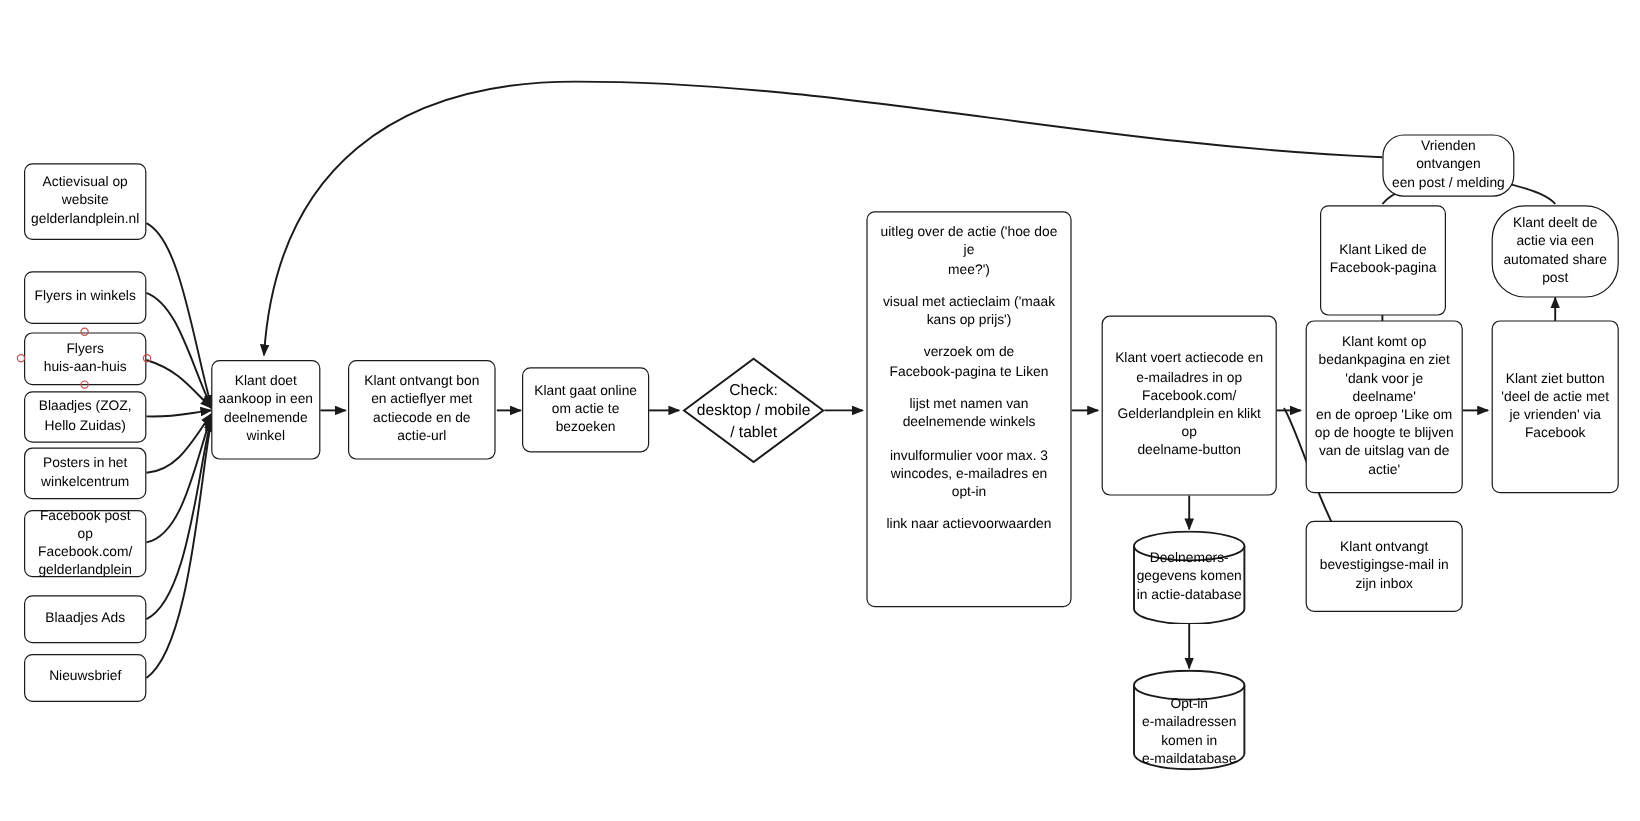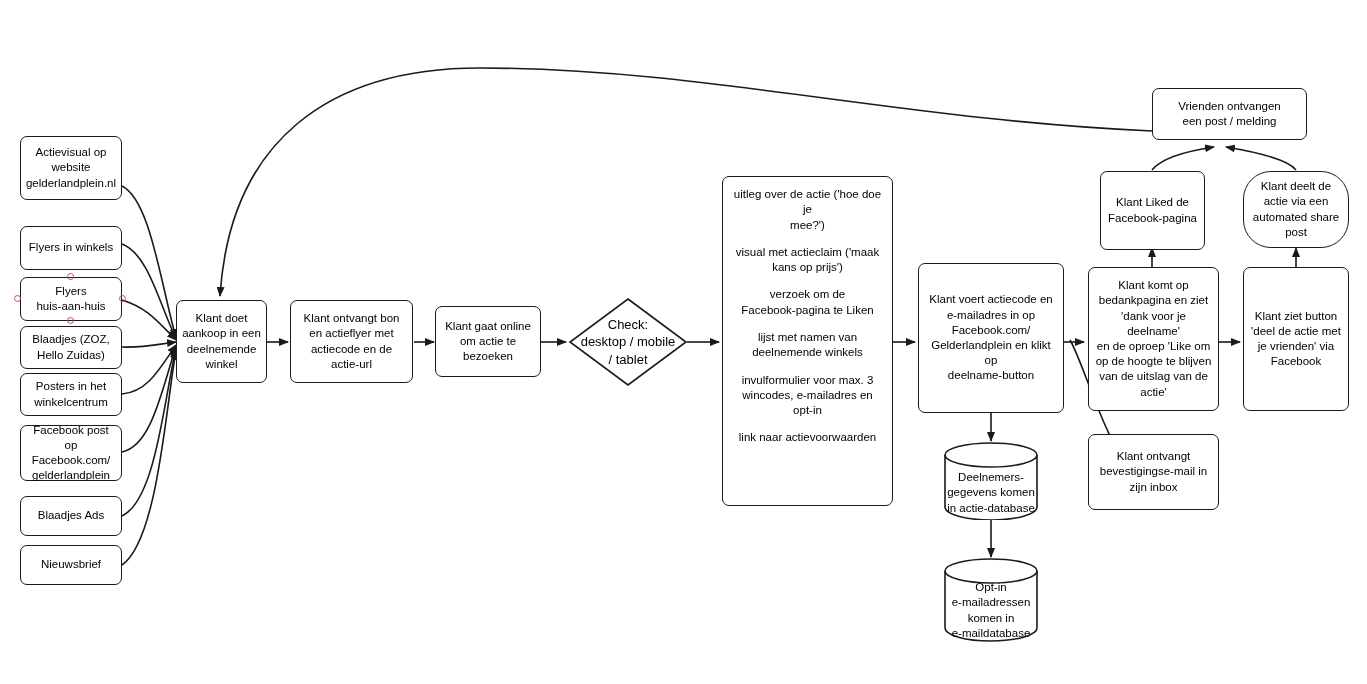--- a/index.html
+++ b/index.html
@@ -227,40 +227,40 @@
 e-mailadres in op
 Facebook.com/
 Gelderlandplein en klikt op
 deelname-button</div>
 
   <div class="db" style="left:943px; top:442px; width:96px; height:78px;">
     <svg width="96" height="78" style="position:absolute;left:0;top:0;">
       <path d="M2,13 L2,65 A46,13 0 0 0 94,65 L94,13" fill="#ffffff" stroke="#1a1a1a" stroke-width="1.6"></path>
       <ellipse cx="48" cy="13" rx="46" ry="12" fill="#ffffff" stroke="#1a1a1a" stroke-width="1.6"></ellipse>
     </svg>
-    <div class="dblabel" style="top:28px;">Deelnemers-
+    <div class="dblabel" style="top:16px;">Deelnemers-
 gegevens komen
 in actie-database</div>
   </div>
 
   <div class="db" style="left:943px; top:558px; width:96px; height:84px;">
     <svg width="96" height="84" style="position:absolute;left:0;top:0;">
       <path d="M2,13 L2,70 A46,13 0 0 0 94,70 L94,13" fill="#ffffff" stroke="#1a1a1a" stroke-width="1.6"></path>
       <ellipse cx="48" cy="13" rx="46" ry="12" fill="#ffffff" stroke="#1a1a1a" stroke-width="1.6"></ellipse>
     </svg>
     <div class="dblabel" style="top:22px;">Opt-in
 e-mailadressen
 komen in
 e-maildatabase</div>
   </div>
 
-  <div class="node" style="left:1152px; top:88px; width:155px; height:52px;">Vrienden ontvangen
+  <div class="node" style="left:1152px; top:112px; width:110px; height:52px;border-radius:18px;">Vrienden ontvangen
 een post / melding</div>
 
-  <div class="node" style="left:1100px; top:171px; width:105px; height:79px;">Klant Liked de
+  <div class="node" style="left:1100px; top:171px; width:105px; height:92px;">Klant Liked de
 Facebook-pagina</div>
 
   <div class="node" style="left:1243px; top:171px; width:106px; height:77px;border-radius:28px;">Klant deelt de
 actie via een
 automated share
 post</div>
 
   <div class="node" style="left:1088px; top:267px; width:131px; height:144px;">Klant komt op
 bedankpagina en ziet
 'dank voor je deelname'

